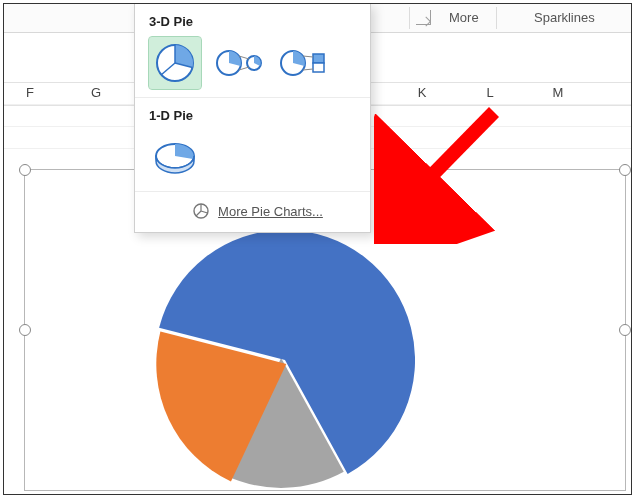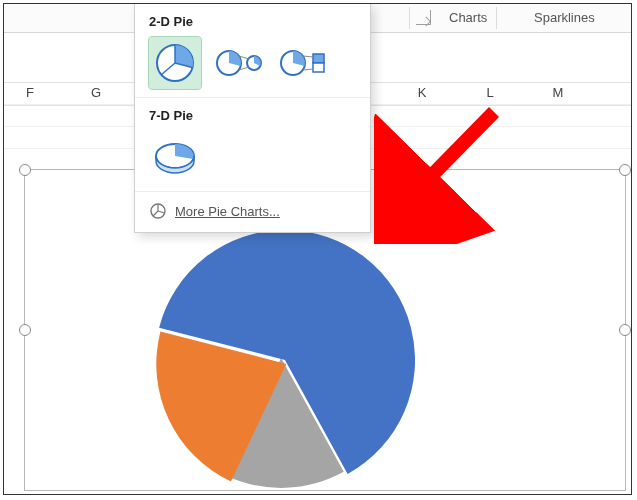--- a/index.html
+++ b/index.html
@@ -160,20 +160,21 @@
   }
   .dd-item.selected {
     background: #d0eedb;
     outline: 1px solid #a7d8b9;
   }
   .dd-footer {
     display: flex;
     align-items: center;
     gap: 8px;
     padding: 10px 4px 12px 14px;
+    justify-content: center;
   }
   .dd-footer-label {
     color: #555;
     text-decoration: underline;
   }
   
   .arrow {
     position: absolute;
     left: 370px;
     top: 100px;
@@ -182,21 +183,21 @@
   }
 </style>
 </head>
 <body>
 
 <div class="frame">
 
   <div class="ribbon-strip">
     <span class="ribbon-sep" style="left:405px"></span>
     <span class="dialog-launch" style="left:412px"></span>
-    <span class="ribbon-label" style="left:445px">Charts</span>
+    <span class="ribbon-label" style="left:445px">More</span>
     <span class="ribbon-sep" style="left:492px"></span>
     <span class="ribbon-label" style="left:530px">Sparklines</span>
   </div>
 
   <div class="col-header">
     <span style="left:-4px">F</span>
     <span style="left:62px">G</span>
     <span style="left:388px">K</span>
     <span style="left:456px">L</span>
     <span style="left:524px">M</span>
@@ -221,21 +222,21 @@
           <path d="M 0 0 L -21.29 45.24 A 50 50 0 0 1 -48.43 -12.43 Z" fill="#ED7D31"></path>
         </g>
 
         <path d="M 0 0 L -48.43 -12.43 A 50 50 0 0 1 0 -50 Z" fill="#4472C4"></path>
       </g>
     </svg>
   </div>
 
   <div class="dropdown">
     <div class="dd-section">
-      <div class="dd-heading">2-D Pie</div>
+      <div class="dd-heading">3-D Pie</div>
       <div class="dd-row">
         <div class="dd-item selected">
           <svg width="42" height="42" viewBox="0 0 42 42">
             <circle cx="21" cy="21" r="18" fill="#fff" stroke="#2f71c4" stroke-width="2"></circle>
             <path d="M21 21 L21 3 A18 18 0 0 1 38.4 25.5 Z" fill="#6fa8e6"></path>
             <path d="M21 21 L21 3" stroke="#2f71c4" stroke-width="1.5"></path>
             <path d="M21 21 L38.4 25.5" stroke="#2f71c4" stroke-width="1.5"></path>
             <path d="M21 21 L7 33" stroke="#2f71c4" stroke-width="1.5"></path>
           </svg>
         </div>
@@ -256,21 +257,21 @@
             <rect x="33" y="8" width="11" height="9" fill="#6fa8e6" stroke="#2f71c4" stroke-width="1.5"></rect>
             <rect x="33" y="17" width="11" height="9" fill="#fff" stroke="#2f71c4" stroke-width="1.5"></rect>
             <line x1="23" y1="10" x2="33" y2="11" stroke="#888" stroke-width="1"></line>
             <line x1="23" y1="24" x2="33" y2="23" stroke="#888" stroke-width="1"></line>
           </svg>
         </div>
       </div>
     </div>
 
     <div class="dd-section">
-      <div class="dd-heading">7-D Pie</div>
+      <div class="dd-heading">1-D Pie</div>
       <div class="dd-row">
         <div class="dd-item">
           <svg width="46" height="36" viewBox="0 0 46 36">
             <ellipse cx="23" cy="17" rx="19" ry="12" fill="#fff" stroke="#2f71c4" stroke-width="2"></ellipse>
             <path d="M23 17 L23 5 A19 12 0 0 1 41 20 Z" fill="#6fa8e6"></path>
             <path d="M4 17 A19 12 0 0 0 42 17 L42 22 A19 12 0 0 1 4 22 Z" fill="#cfe0f4" stroke="#2f71c4" stroke-width="1.5"></path>
           </svg>
         </div>
       </div>
     </div>

